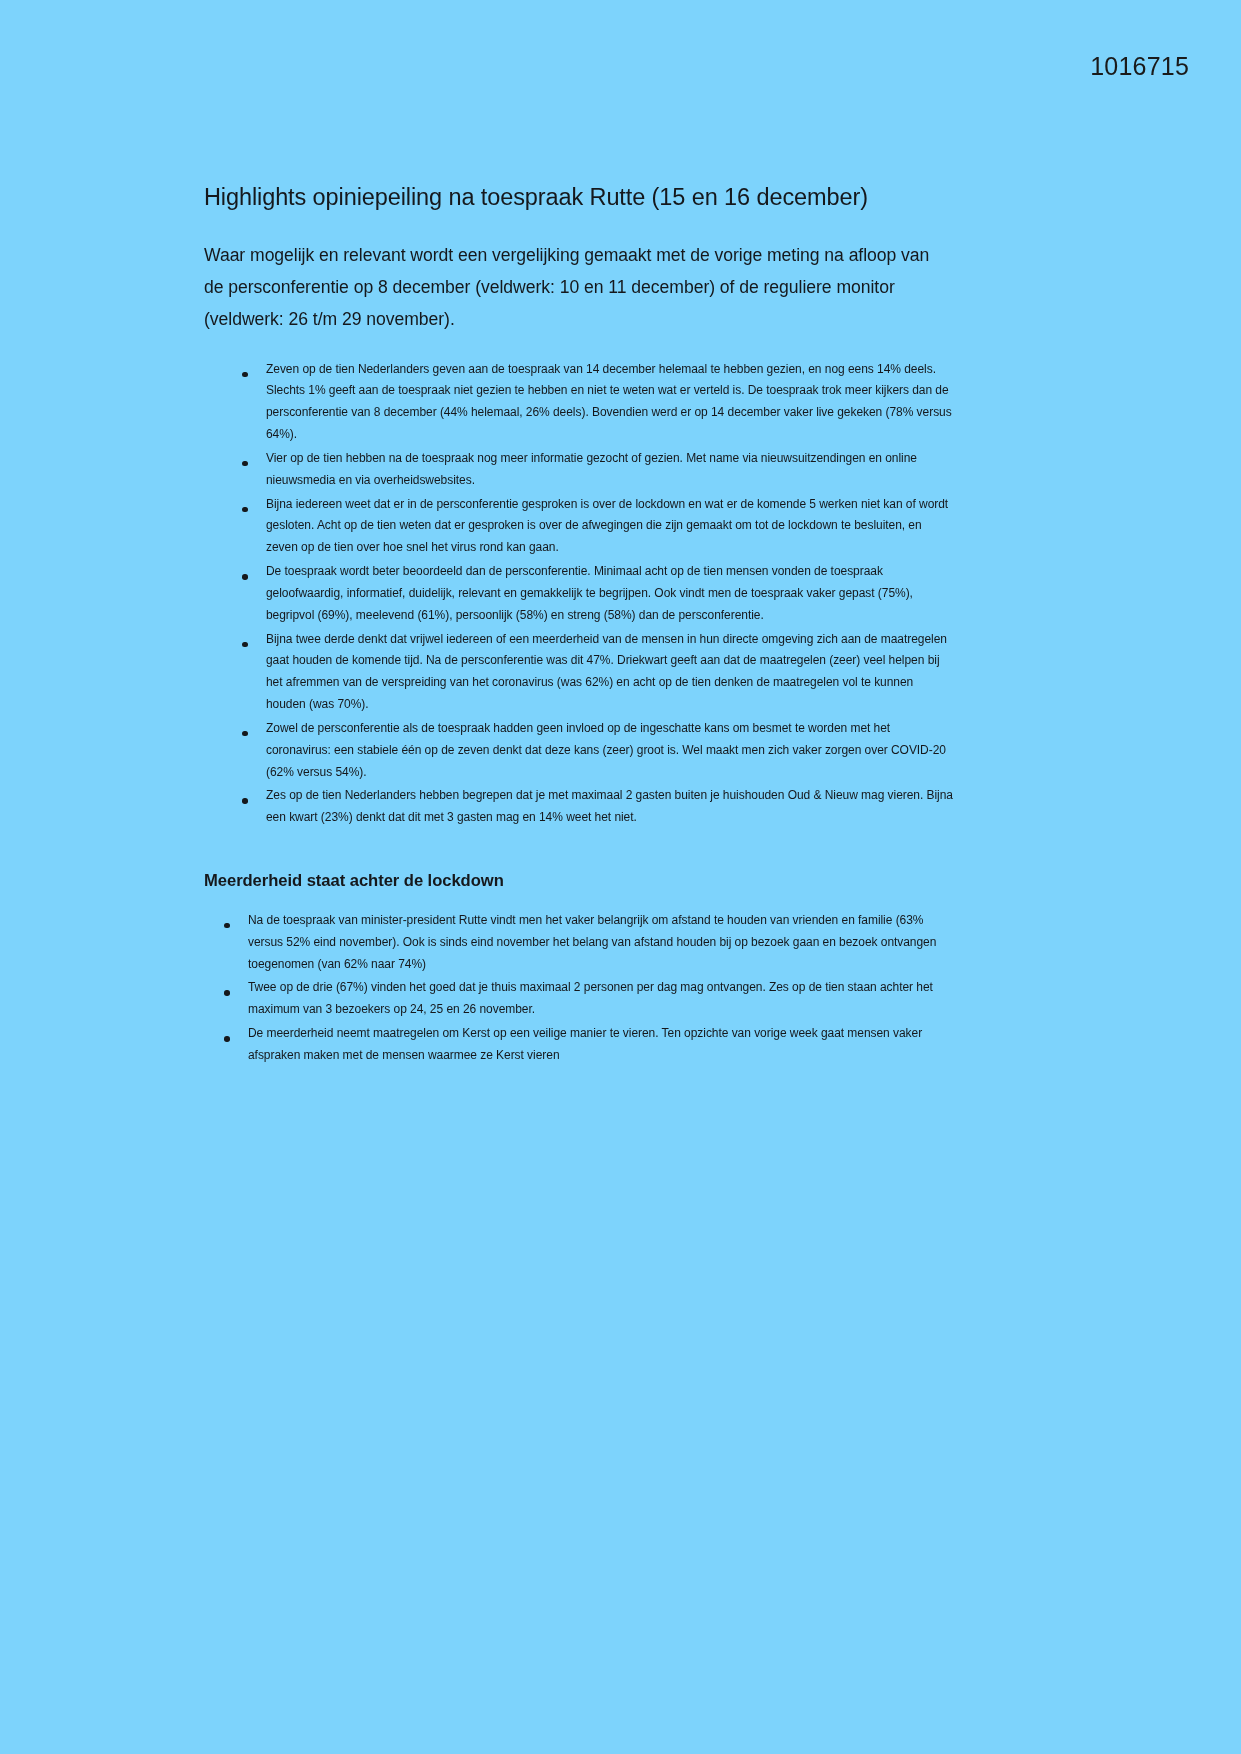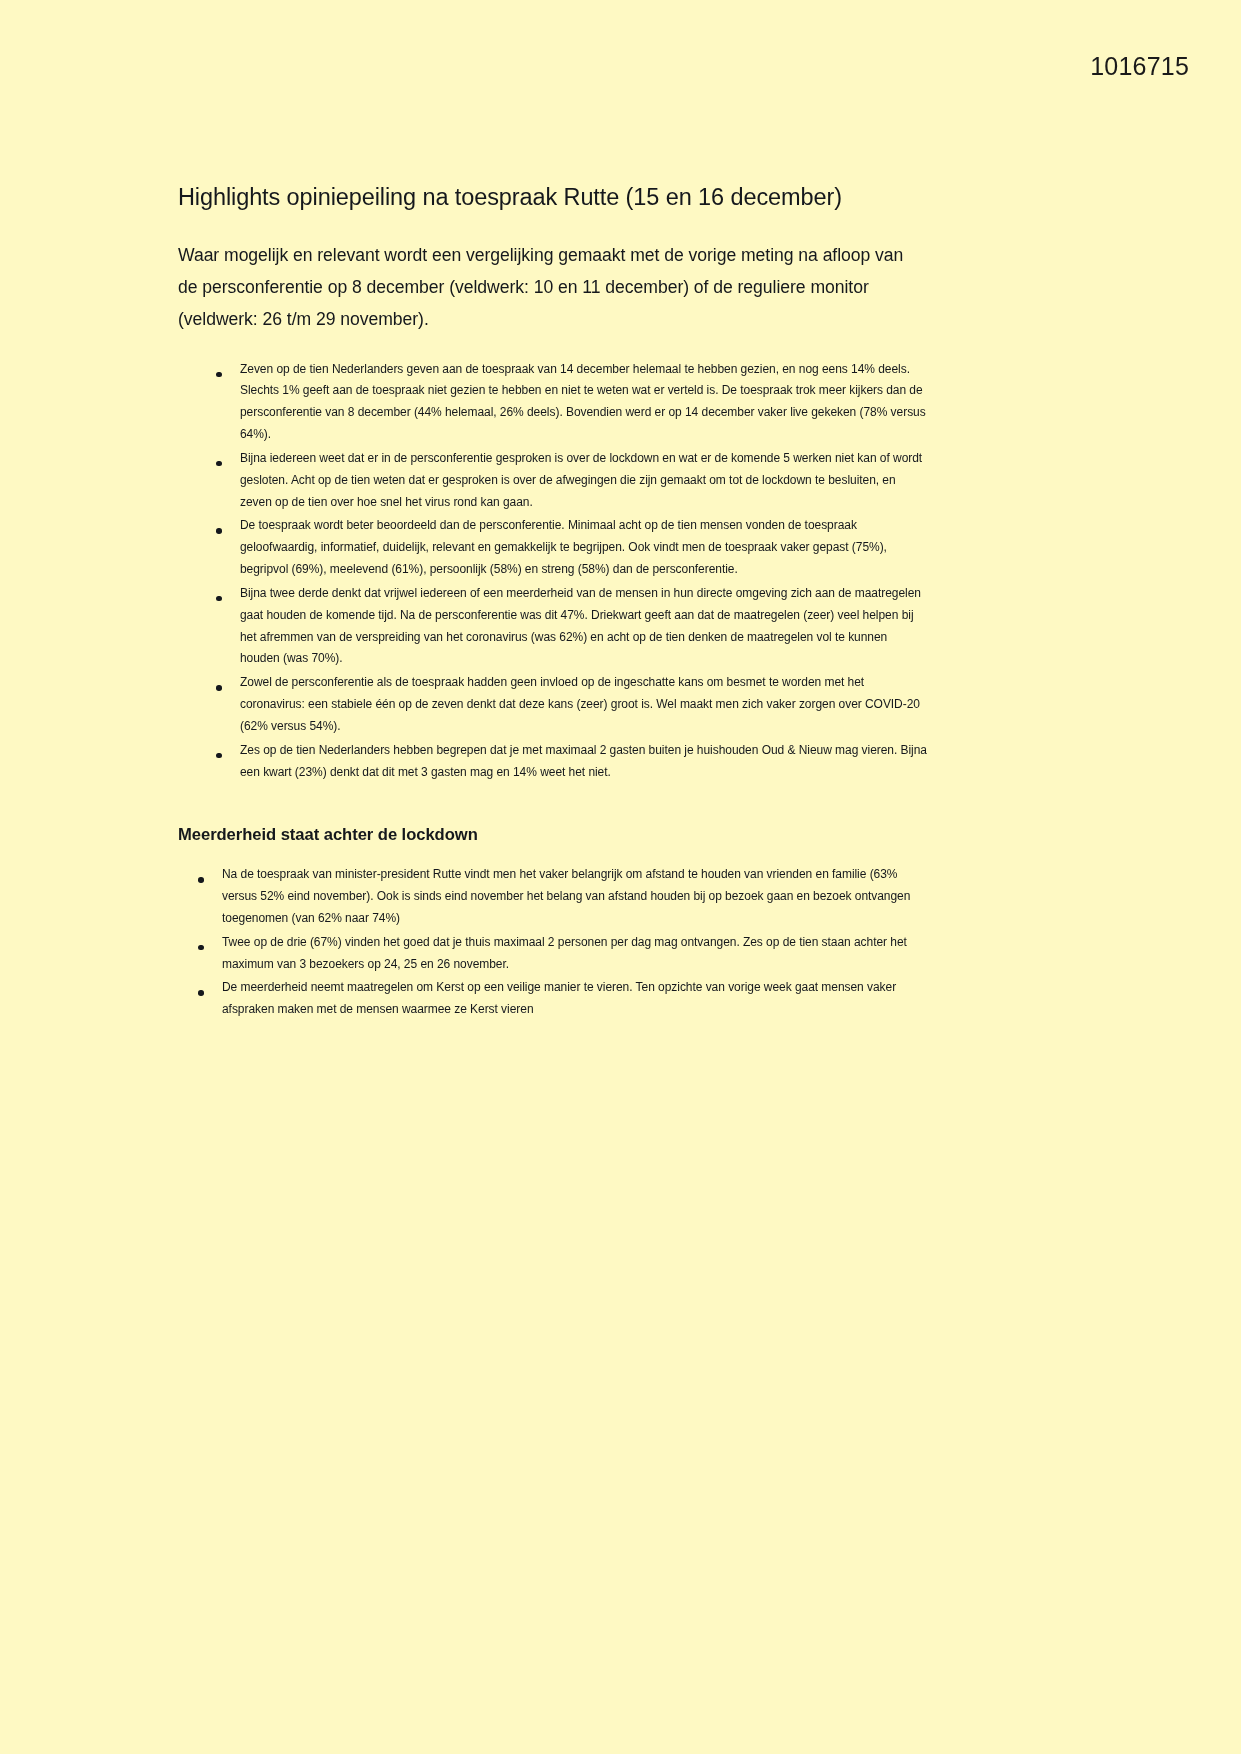--- a/index.html
+++ b/index.html
@@ -12,35 +12,35 @@
     height: 1754px;
     font-family: "Liberation Sans", sans-serif;
     color: #000000;
     position: relative;
     overflow: hidden;
   }
   .page {
     position: relative;
     width: 1241px;
     height: 1754px;
-    background: #fef9c3;
+    background: #7dd3fc;
     box-sizing: border-box;
   }
   .doc-number {
     position: absolute;
     top: 52px;
     right: 52px;
     font-size: 25px;
     font-family: "Liberation Sans", sans-serif;
     color: #1a1a1a;
     letter-spacing: 0.2px;
   }
   .content {
     position: absolute;
-    left: 178px;
+    left: 204px;
     top: 182px;
     width: 760px;
   }
   .doc-title {
     font-size: 23.5px;
     font-weight: 400;
     color: #15181c;
     margin: 0 0 26px 0;
     line-height: 1.3;
     letter-spacing: -0.1px;
@@ -107,20 +107,21 @@
 
   <div class="content">
 
     <h1 class="doc-title">Highlights opiniepeiling na toespraak Rutte (15 en 16 december)</h1>
 
     <p class="intro">Waar mogelijk en relevant wordt een vergelijking gemaakt met de vorige meting na afloop van de persconferentie op 8 december (veldwerk: 10 en 11 december) of de reguliere monitor (veldwerk: 26 t/m 29 november).</p>
 
     <div class="block-first">
       <ul class="bullets">
         <li>Zeven op de tien Nederlanders geven aan de toespraak van 14 december helemaal te hebben gezien, en nog eens 14% deels. Slechts 1% geeft aan de toespraak niet gezien te hebben en niet te weten wat er verteld is. De toespraak trok meer kijkers dan de persconferentie van 8 december (44% helemaal, 26% deels). Bovendien werd er op 14 december vaker live gekeken (78% versus 64%).</li>
+        <li>Vier op de tien hebben na de toespraak nog meer informatie gezocht of gezien. Met name via nieuwsuitzendingen en online nieuwsmedia en via overheidswebsites.</li>
         <li>Bijna iedereen weet dat er in de persconferentie gesproken is over de lockdown en wat er de komende 5 werken niet kan of wordt gesloten. Acht op de tien weten dat er gesproken is over de afwegingen die zijn gemaakt om tot de lockdown te besluiten, en zeven op de tien over hoe snel het virus rond kan gaan.</li>
         <li>De toespraak wordt beter beoordeeld dan de persconferentie. Minimaal acht op de tien mensen vonden de toespraak geloofwaardig, informatief, duidelijk, relevant en gemakkelijk te begrijpen. Ook vindt men de toespraak vaker gepast (75%), begripvol (69%), meelevend (61%), persoonlijk (58%) en streng (58%) dan de persconferentie.</li>
         <li>Bijna twee derde denkt dat vrijwel iedereen of een meerderheid van de mensen in hun directe omgeving zich aan de maatregelen gaat houden de komende tijd. Na de persconferentie was dit 47%. Driekwart geeft aan dat de maatregelen (zeer) veel helpen bij het afremmen van de verspreiding van het coronavirus (was 62%) en acht op de tien denken de maatregelen vol te kunnen houden (was 70%).</li>
         <li>Zowel de persconferentie als de toespraak hadden geen invloed op de ingeschatte kans om besmet te worden met het coronavirus: een stabiele één op de zeven denkt dat deze kans (zeer) groot is. Wel maakt men zich vaker zorgen over COVID-20 (62% versus 54%).</li>
         <li>Zes op de tien Nederlanders hebben begrepen dat je met maximaal 2 gasten buiten je huishouden Oud &amp; Nieuw mag vieren. Bijna een kwart (23%) denkt dat dit met 3 gasten mag en 14% weet het niet.</li>
       </ul>
     </div>
 
     <div class="block-second">
       <div class="section-heading second">Meerderheid staat achter de lockdown</div>

